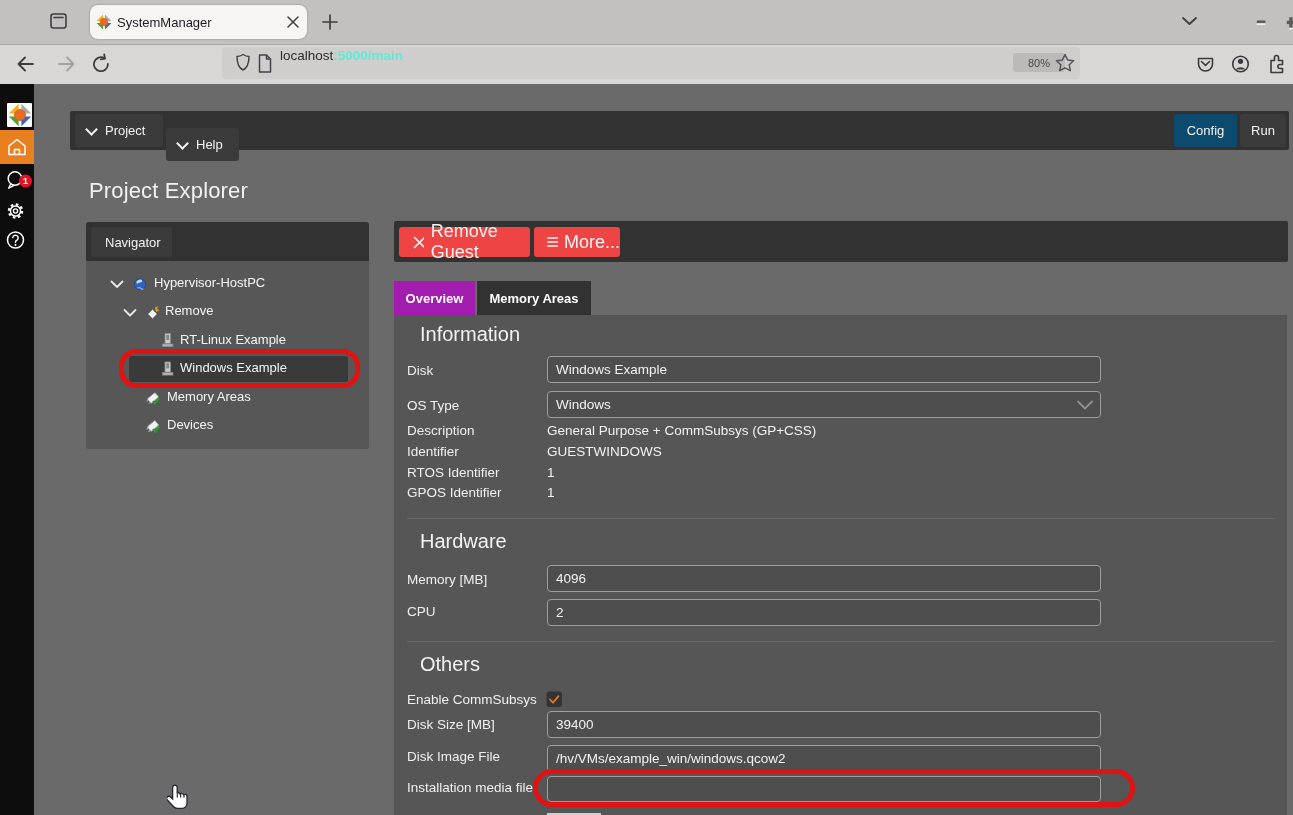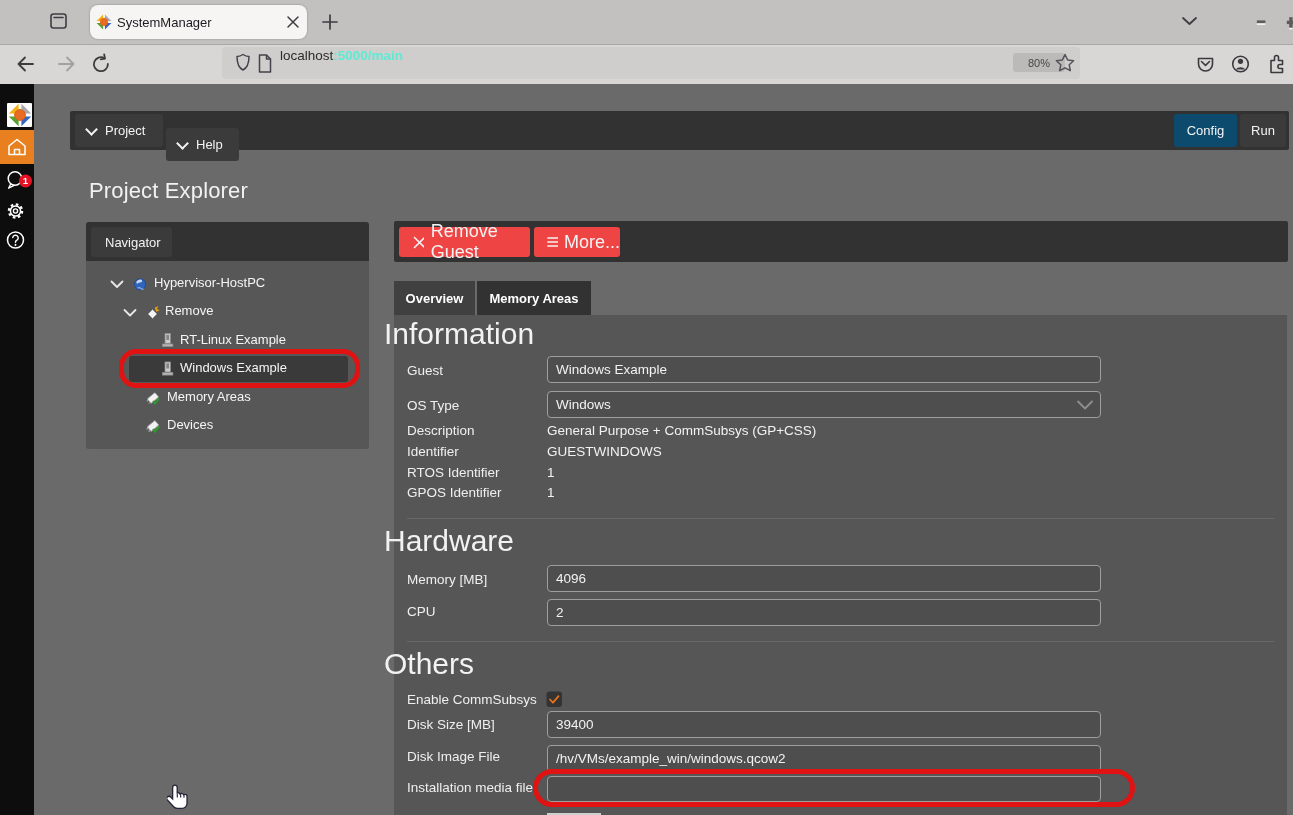--- a/index.html
+++ b/index.html
@@ -37,26 +37,26 @@
   .trow{height:24px;font-size:13px;color:#f5f5f5;}
   #selrow{left:129px;top:356px;width:219px;height:26px;background:#3a3a3a;border-radius:3px;}
   .redbox{border:5px solid #e01212;border-radius:17px;box-sizing:border-box;}
   #red1{left:119px;top:349px;width:241px;height:39px;}
   #red2{left:533px;top:769px;width:602px;height:38px;border-radius:19px;border-width:5px;}
   
   #toolbar{left:394px;top:221px;width:894px;height:41px;background:#323232;border-radius:2px;}
   #btnRemove{left:399px;top:227px;width:131px;height:30px;}
   #btnMore{left:534px;top:227px;width:86px;height:30px;}
   .tbtn{background:#ef4444;border-radius:3px;color:#f3f3f3;font-size:18px;}
-  #tabOverview{left:394px;top:281px;width:81px;height:34px;background:#404040;color:#fff;
+  #tabOverview{left:394px;top:281px;width:81px;height:34px;background:#a21caf;color:#fff;
                font-size:13px;font-weight:bold;justify-content:center;}
   #tabMem{left:477px;top:281px;width:114px;height:34px;background:#323232;color:#fff;
           font-size:13px;font-weight:bold;justify-content:center;}
   #panel{left:394px;top:315px;width:893px;height:500px;background:#565656;}
-  .sect{left:384px;font-size:30px;color:#f2f2f2;line-height:28px;text-align:center;}
+  .sect{left:420px;font-size:20px;color:#f2f2f2;line-height:28px;text-align:center;}
   .lbl{left:407px;height:20px;font-size:13.5px;color:#efefef;}
   .val{left:547px;height:20px;font-size:13.5px;color:#f2f2f2;}
   .inp{left:547px;width:554px;height:27px;background:#4e4e4e;border:1px solid #9e9e9e;
        border-radius:4px;box-sizing:border-box;color:#f2f2f2;font-size:13.5px;padding-left:8px;}
   .hr{left:407px;width:867px;height:1px;background:#696969;}
   .chev{width:7px;height:7px;border-left:2px solid #f3f3f3;border-bottom:2px solid #f3f3f3;
         transform:rotate(-45deg);margin:-3px 9px 0 12px;}
 </style>
 </head>
 <body>
@@ -236,21 +236,21 @@
       <path d="M1.5 1.5 l10 10 M11.5 1.5 l-10 10" stroke="#f3f3f3" stroke-width="1.6" stroke-linecap="round"></path>
     </svg>Remove Guest</div>
 <div id="btnMore" class="abs fc tbtn"><svg width="15" height="12" style="margin:0 6px 0 13px">
       <path d="M1 2h13 M1 6h13 M1 10h13" stroke="#f3f3f3" stroke-width="1.7" stroke-linecap="round"></path>
     </svg>More...</div>
 <div id="tabOverview" class="abs fc">Overview</div>
 <div id="tabMem" class="abs fc">Memory Areas</div>
 
 <div id="panel" class="abs"></div>
 <div class="abs sect" style="top:320px">Information</div>
-<div class="abs fc lbl" style="top:360px">Guest</div>
+<div class="abs fc lbl" style="top:360px">Disk</div>
 <div class="abs fc inp" style="top:356px">Windows Example</div>
 <div class="abs fc lbl" style="top:395px">OS Type</div>
 <div class="abs fc inp" style="top:391px">Windows</div>
 <div class="abs fc lbl" style="top:420px">Description</div>
 <div class="abs fc val" style="top:420px">General Purpose + CommSubsys (GP+CSS)</div>
 <div class="abs fc lbl" style="top:441px">Identifier</div>
 <div class="abs fc val" style="top:441px">GUESTWINDOWS</div>
 <div class="abs fc lbl" style="top:462px">RTOS Identifier</div>
 <div class="abs fc val" style="top:462px">1</div>
 <div class="abs fc lbl" style="top:482px">GPOS Identifier</div>

